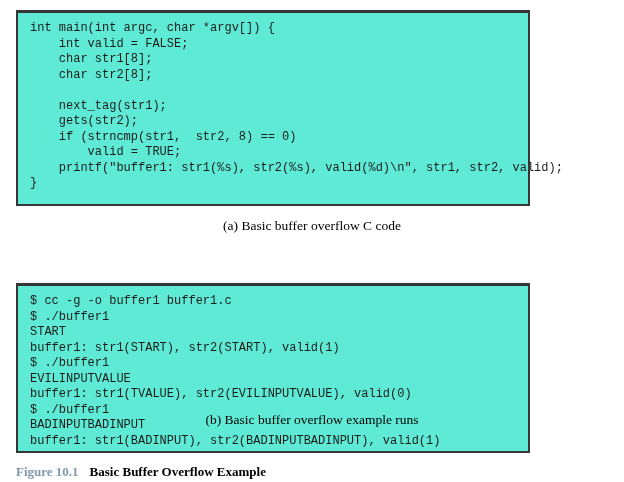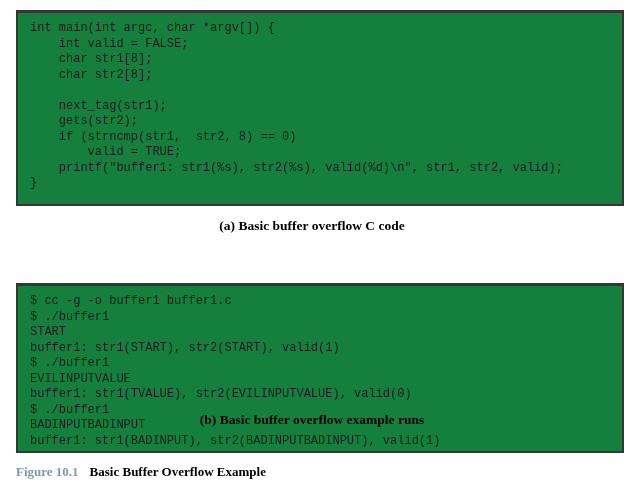--- a/index.html
+++ b/index.html
@@ -11,22 +11,22 @@
   .page {
     position: relative;
     width: 624px;
     height: 482px;
     background: #ffffff;
     overflow: hidden;
   }
   .code-box {
     position: absolute;
     left: 16px;
-    width: 608px;
-    background: #15803d;
+    width: 514px;
+    background: #5eead4;
     border: 2px solid #363636;
     border-top-width: 3px;
     box-sizing: border-box;
   }
   .code-box.box-a {
     top: 10px;
     height: 196px;
   }
   .code-box.box-b {
     top: 255px;
@@ -40,21 +40,21 @@
     font-size: 12px;
     line-height: 15.5px;
     color: #1c1c1c;
     white-space: pre;
   }
   .sub-caption {
     position: absolute;
     left: 0;
     width: 624px;
     text-align: center;
-    font-weight: bold;
+    font-weight: normal;
     font-size: 13.5px;
     color: #000000;
   }
   .sub-caption.caption-a { top: 218px; }
   .sub-caption.caption-b { top: 412px; }
   .figure-caption {
     position: absolute;
     left: 16px;
     top: 464px;
     font-size: 13px;

